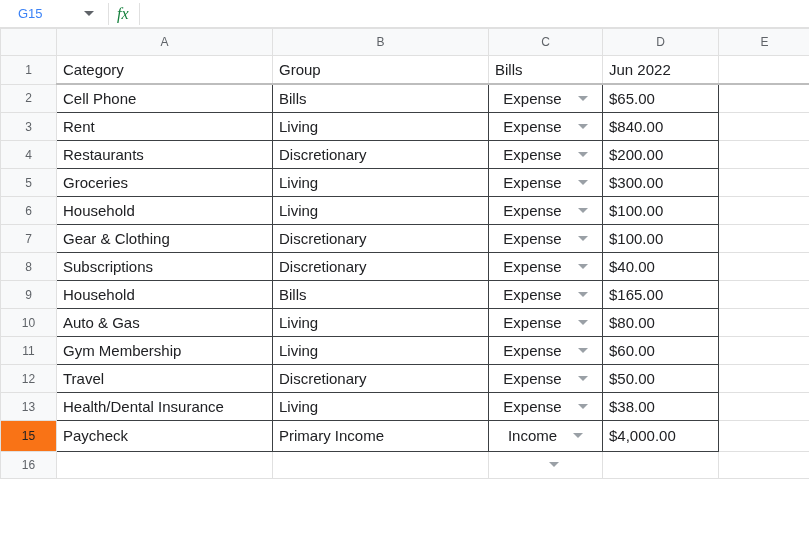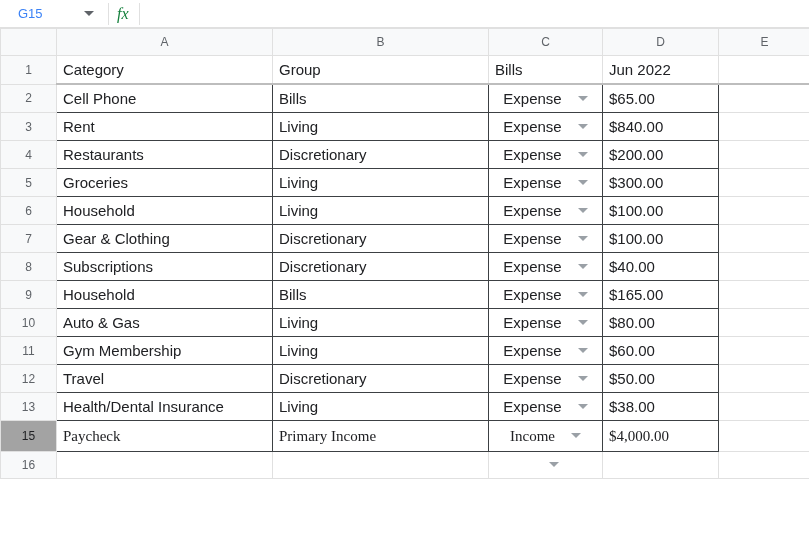--- a/index.html
+++ b/index.html
@@ -114,23 +114,22 @@
   }
   .data-border td.cell {
     border: 1px solid #3c4043;
   }
   tr.header-row td.cell.colA,
   .data-border td.cell.colA { border-left-color:#e0e0e0; }
 
   tr.row15 td.cell {
     height:30px;
     line-height:30px;
-    font-family:Liberation Serif, serif;
-  }
-  tr.row15 td.row-header { background:#a3a3a3; color:#202124; }
+  }
+  tr.row15 td.row-header { background:#f97316; color:#202124; }
 
 </style>
 </head>
 <body>
 
 <div class="top-bar">
   <div class="namebox">
     <span>G15</span>
     <span class="dropdown-icon">
       <svg width="10" height="6" viewBox="0 0 10 6">

